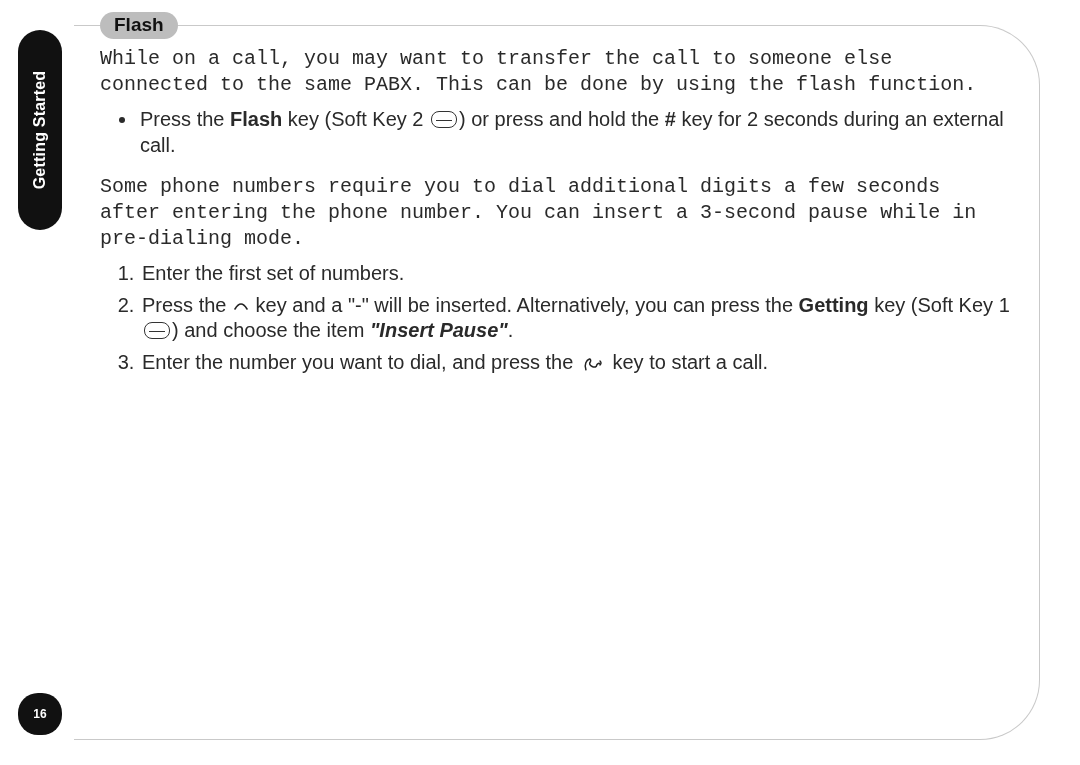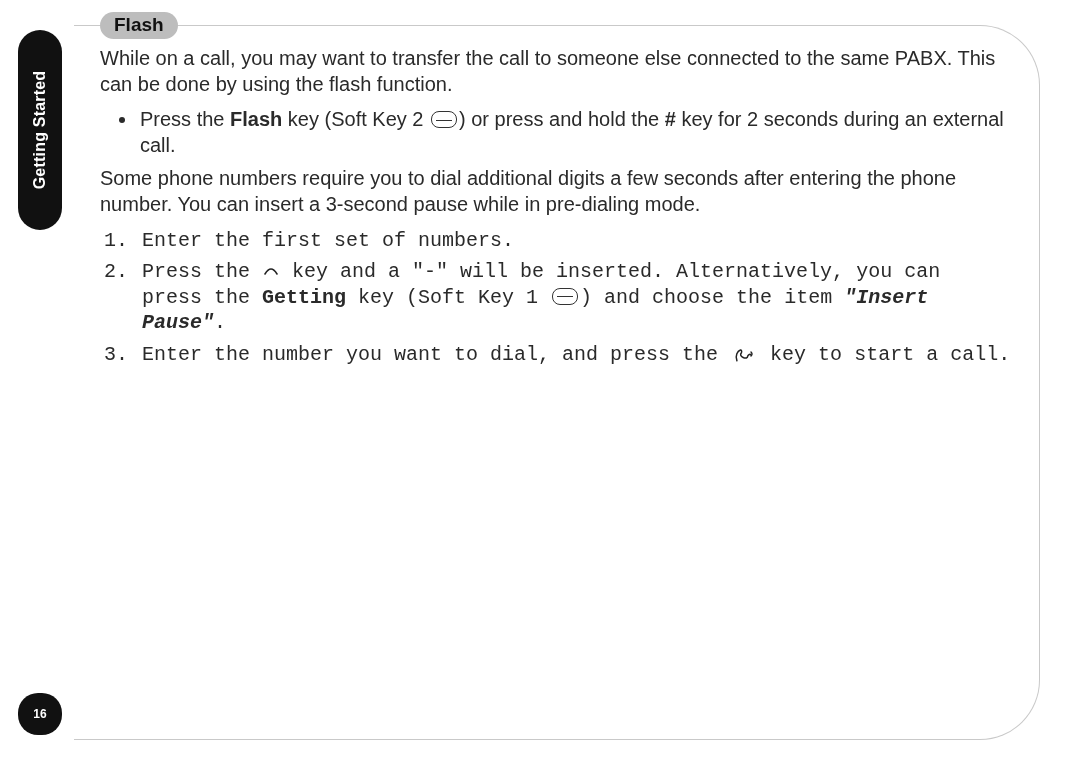--- a/index.html
+++ b/index.html
@@ -105,34 +105,34 @@
     position: absolute;
     left: 0;
     right: 0;
     top: 50%;
     height: 0;
     border-top: 1.5px solid #c9c9c9;
     z-index: 1;
   }
   p.body {
     margin: 2px 0 10px 0;
+    font-family: Liberation Mono, monospace;
   }
   ul.bullets {
     list-style: disc;
-    margin: 2px 0 8px 0;
+    margin: 2px 0 16px 0;
     padding-left: 38px;
   }
   ul.bullets li {
     margin: 0 0 4px 0;
     padding-left: 2px;
   }
   ol.steps {
     margin: 2px 0 8px 0;
     padding-left: 40px;
-    font-family: Liberation Mono, monospace;
   }
   ol.steps li {
     margin: 0 0 6px 0;
     padding-left: 2px;
   }
   .bold { font-weight: 700; }
   .ital-bold { font-weight: 700; font-style: italic; }
 
   
   .softkey-icon {

